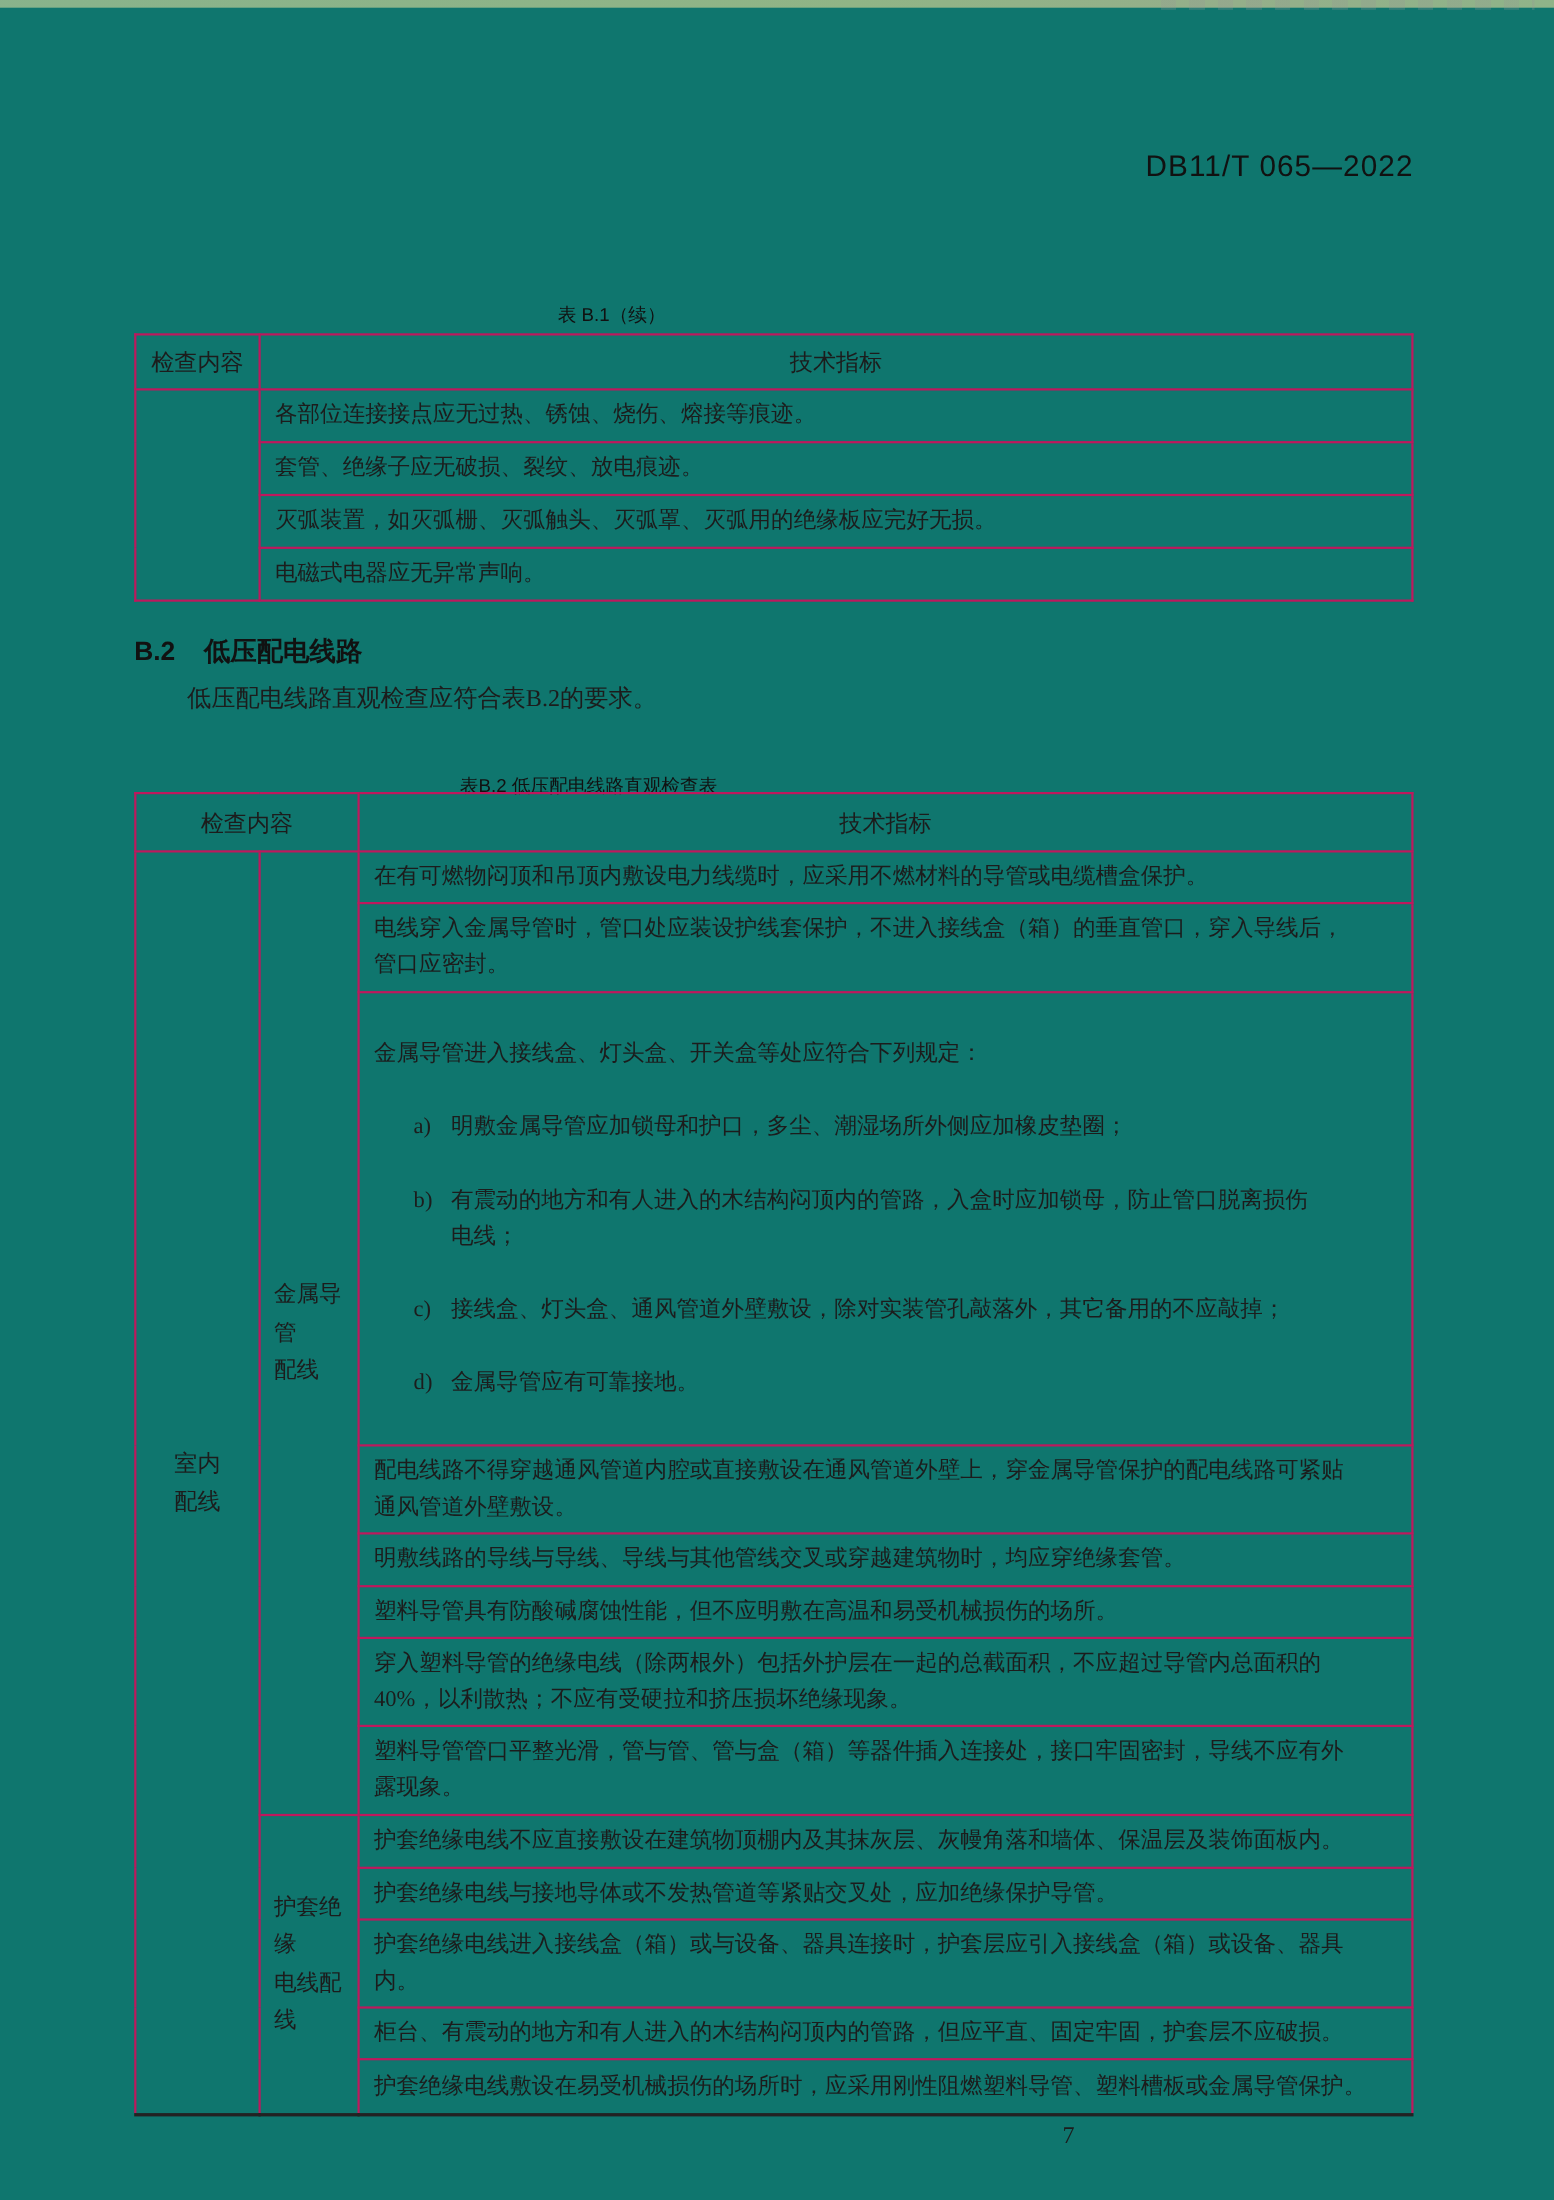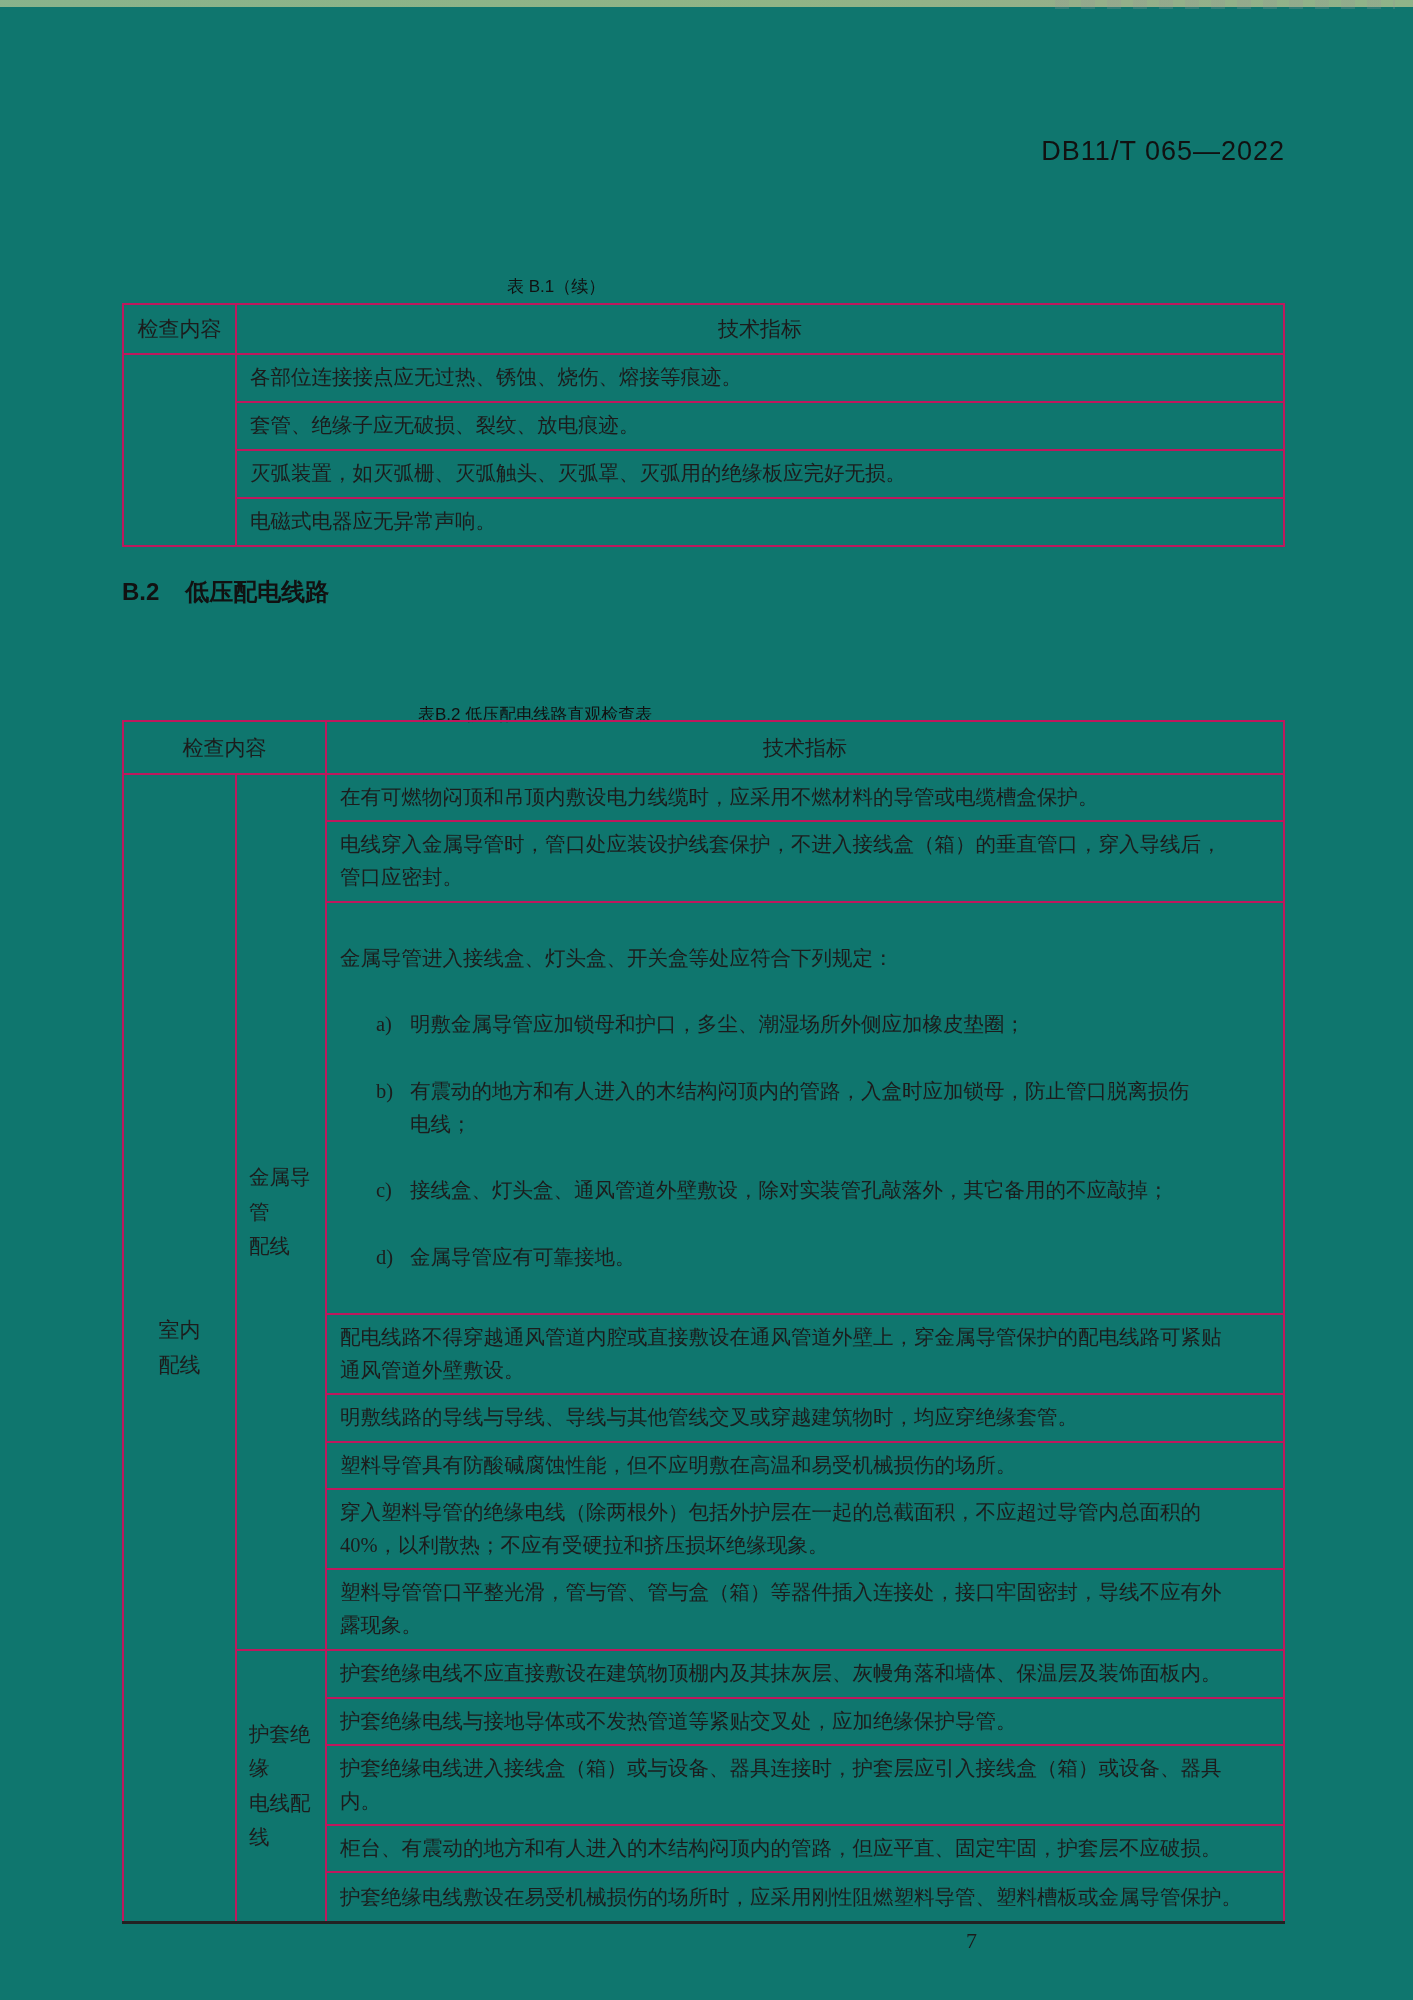--- a/index.html
+++ b/index.html
@@ -103,20 +103,21 @@
     <tr style="height:48px">
       <td class="c-text">电磁式电器应无异常声响。</td>
     </tr>
   </tbody>
     </table>
 
   <div class="section-heading">
     <span class="sec-no">B.2</span><span>低压配电线路</span>
   </div>
 
+  <div class="body-paragraph">低压配电线路直观检查应符合表B.2的要求。</div>
 
   <div class="tbl-title title-b2">表B.2 低压配电线路直观检查表</div>
 
   <table class="doc-table tbl-b2">
     <colgroup>
         <col style="width:113px">
         <col style="width:90px">
         <col style="width:958px">
       </colgroup>
     <tbody>

